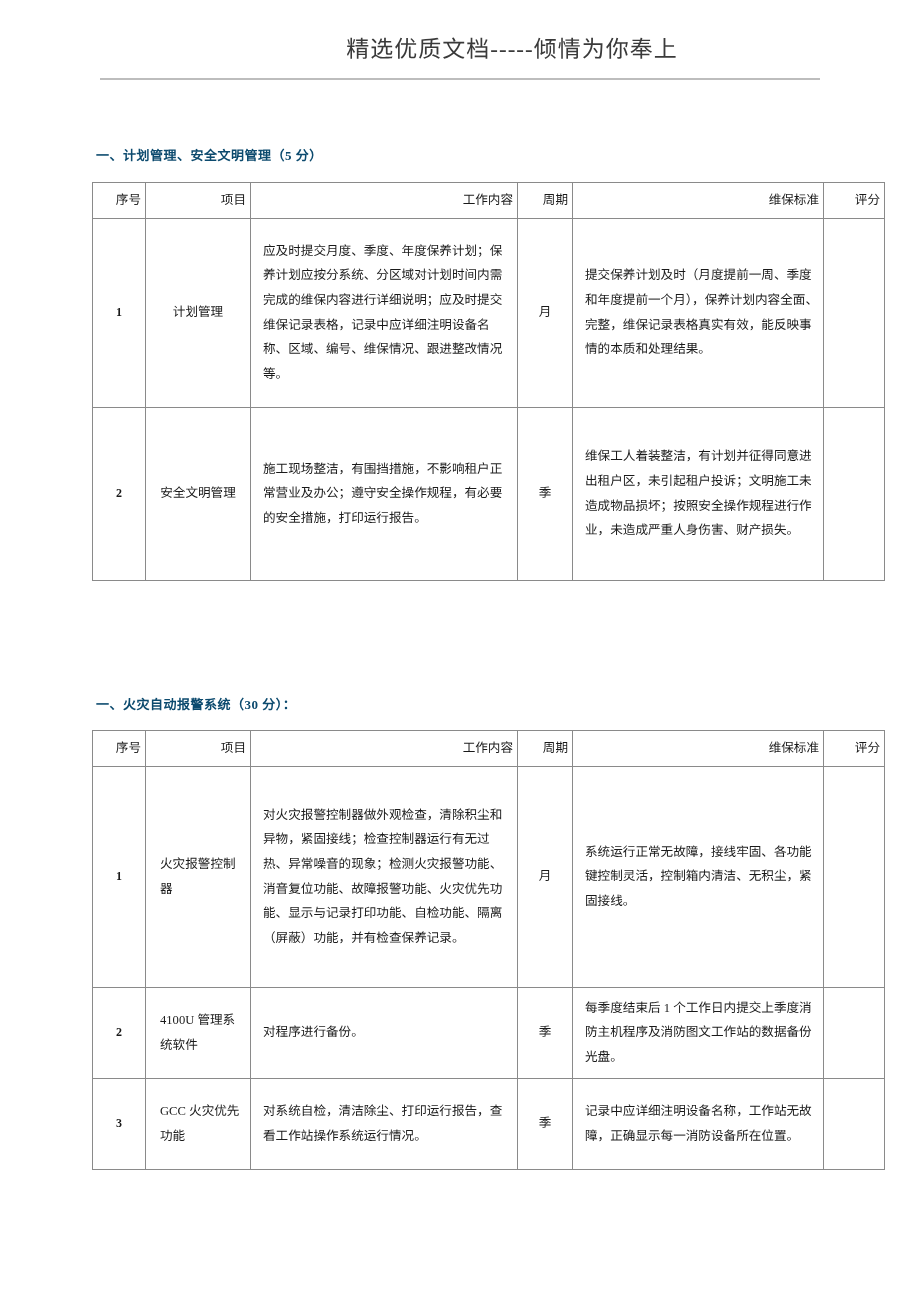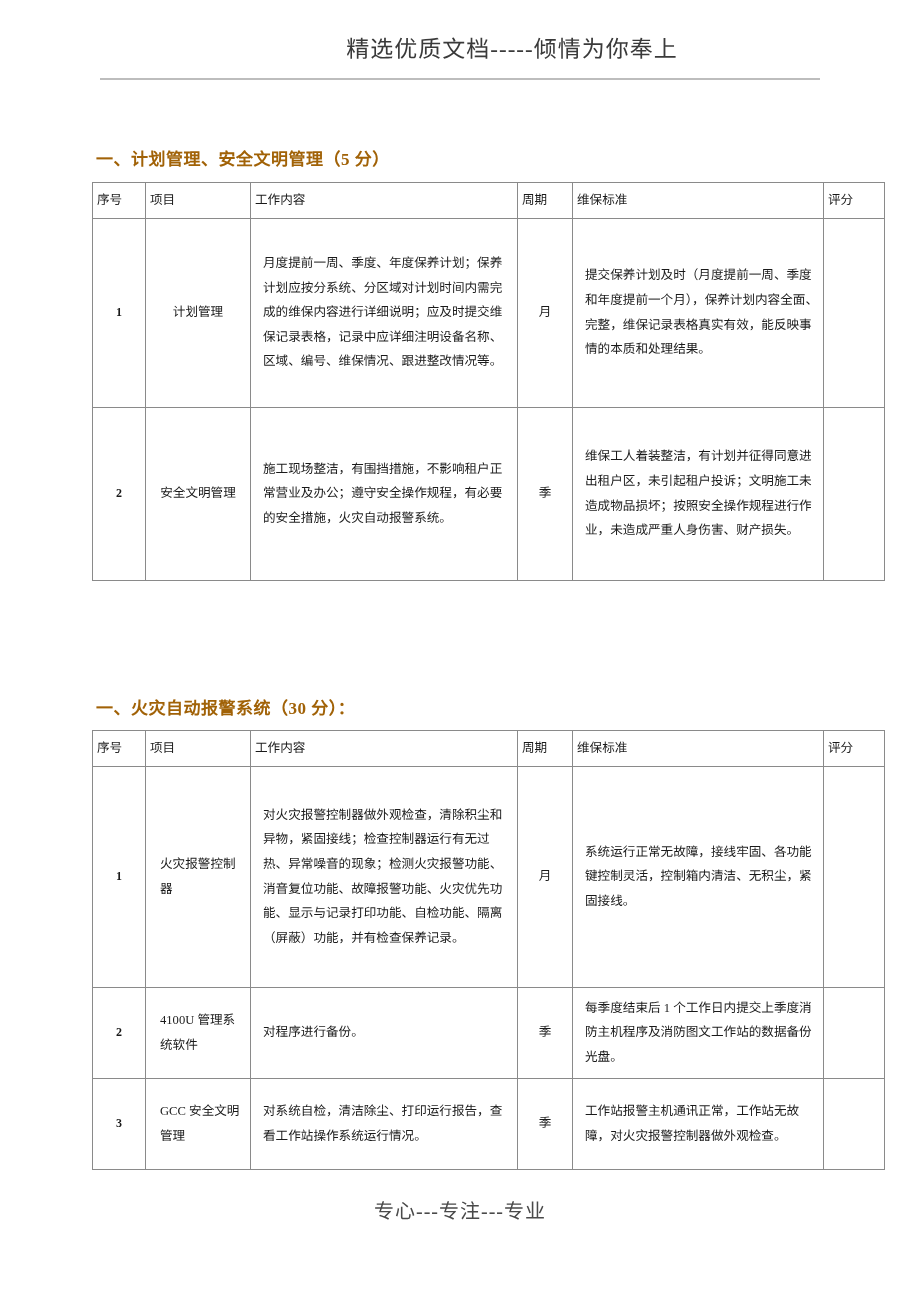--- a/index.html
+++ b/index.html
@@ -44,23 +44,23 @@
     left: 100px;
     width: 720px;
     height: 2px;
     background: #bdbdbd;
   }
 
   
   .section-heading {
     position: absolute;
     left: 96px;
-    font-size: 17px;
+    font-size: 13px;
     font-weight: bold;
-    color: #a16207;
+    color: #0c4a6e;
     letter-spacing: 0.5px;
     white-space: nowrap;
   }
   #heading-1 { top: 145px; }
   #heading-2 { top: 694px; }
 
   
   .data-table {
     position: absolute;
     border-collapse: collapse;
@@ -74,21 +74,21 @@
   #table-2 { top: 730px; }
 
   .data-table th,
   .data-table td {
     border: 1px solid #8a8a8a;
     padding: 6px 8px;
     vertical-align: middle;
     line-height: 1.95;
   }
   .data-table th {
-    text-align: left;
+    text-align: right;
     font-weight: normal;
     height: 22px;
     padding: 5px 4px;
   }
   .col-idx   { width: 44px;  text-align: center; }
   .col-item  { width: 96px;  text-align: center; }
   .col-work  { width: 258px; text-align: left; }
   .col-period{ width: 46px;  text-align: center; }
   .col-std   { width: 242px; text-align: left; }
   .col-score { width: 52px;  text-align: center; }
@@ -139,29 +139,29 @@
         <th class="col-work">工作内容</th>
         <th class="col-period">周期</th>
         <th class="col-std">维保标准</th>
         <th class="col-score">评分</th>
       </tr>
     </thead>
     <tbody>
       <tr>
         <td class="col-idx cell-tall-1">1</td>
         <td class="col-item">计划管理</td>
-        <td class="col-work">月度提前一周、季度、年度保养计划；保养计划应按分系统、分区域对计划时间内需完成的维保内容进行详细说明；应及时提交维保记录表格，记录中应详细注明设备名称、区域、编号、维保情况、跟进整改情况等。</td>
+        <td class="col-work">应及时提交月度、季度、年度保养计划；保养计划应按分系统、分区域对计划时间内需完成的维保内容进行详细说明；应及时提交维保记录表格，记录中应详细注明设备名称、区域、编号、维保情况、跟进整改情况等。</td>
         <td class="col-period">月</td>
         <td class="col-std">提交保养计划及时（月度提前一周、季度和年度提前一个月），保养计划内容全面、完整，维保记录表格真实有效，能反映事情的本质和处理结果。</td>
         <td class="col-score"></td>
       </tr>
       <tr>
         <td class="col-idx cell-tall-2">2</td>
         <td class="col-item">安全文明管理</td>
-        <td class="col-work">施工现场整洁，有围挡措施，不影响租户正常营业及办公；遵守安全操作规程，有必要的安全措施，火灾自动报警系统。</td>
+        <td class="col-work">施工现场整洁，有围挡措施，不影响租户正常营业及办公；遵守安全操作规程，有必要的安全措施，打印运行报告。</td>
         <td class="col-period">季</td>
         <td class="col-std">维保工人着装整洁，有计划并征得同意进出租户区，未引起租户投诉；文明施工未造成物品损坏；按照安全操作规程进行作业，未造成严重人身伤害、财产损失。</td>
         <td class="col-score"></td>
       </tr>
     </tbody>
   </table>
 
   <div class="section-heading" id="heading-2">一、火灾自动报警系统（30 分）：</div>
 
   <table class="data-table" id="table-2">
@@ -187,26 +187,23 @@
       <tr>
         <td class="col-idx cell-tall-4">2</td>
         <td class="col-item">4100U 管理系统软件</td>
         <td class="col-work">对程序进行备份。</td>
         <td class="col-period">季</td>
         <td class="col-std">每季度结束后 1 个工作日内提交上季度消防主机程序及消防图文工作站的数据备份光盘。</td>
         <td class="col-score"></td>
       </tr>
       <tr>
         <td class="col-idx cell-tall-5">3</td>
-        <td class="col-item">GCC 安全文明管理</td>
+        <td class="col-item">GCC 火灾优先功能</td>
         <td class="col-work">对系统自检，清洁除尘、打印运行报告，查看工作站操作系统运行情况。</td>
         <td class="col-period">季</td>
-        <td class="col-std">工作站报警主机通讯正常，工作站无故障，对火灾报警控制器做外观检查。</td>
+        <td class="col-std">记录中应详细注明设备名称，工作站无故障，正确显示每一消防设备所在位置。</td>
         <td class="col-score"></td>
       </tr>
     </tbody>
   </table>
 
-  <div class="doc-footer">
-    <span class="footer-text">专心---专注---专业</span>
-  </div>
 
 </div>
 
 </body></html>

